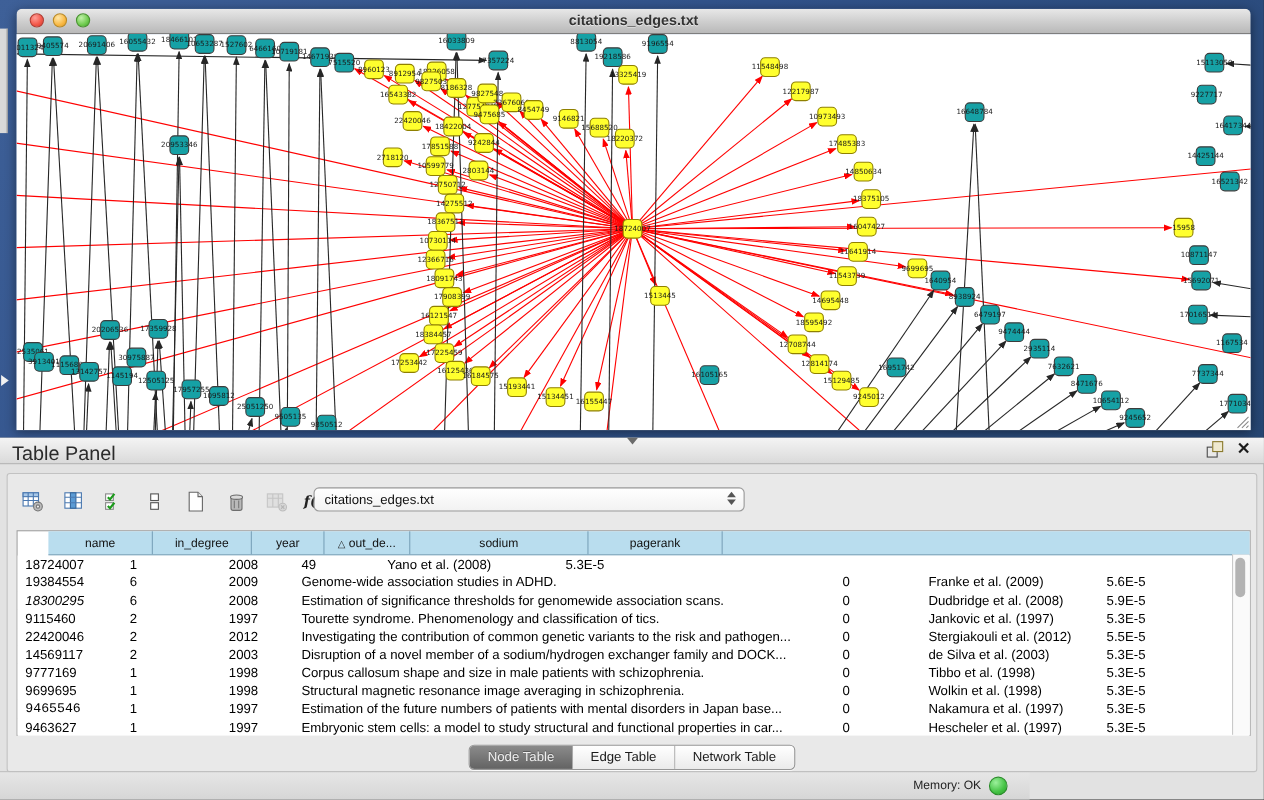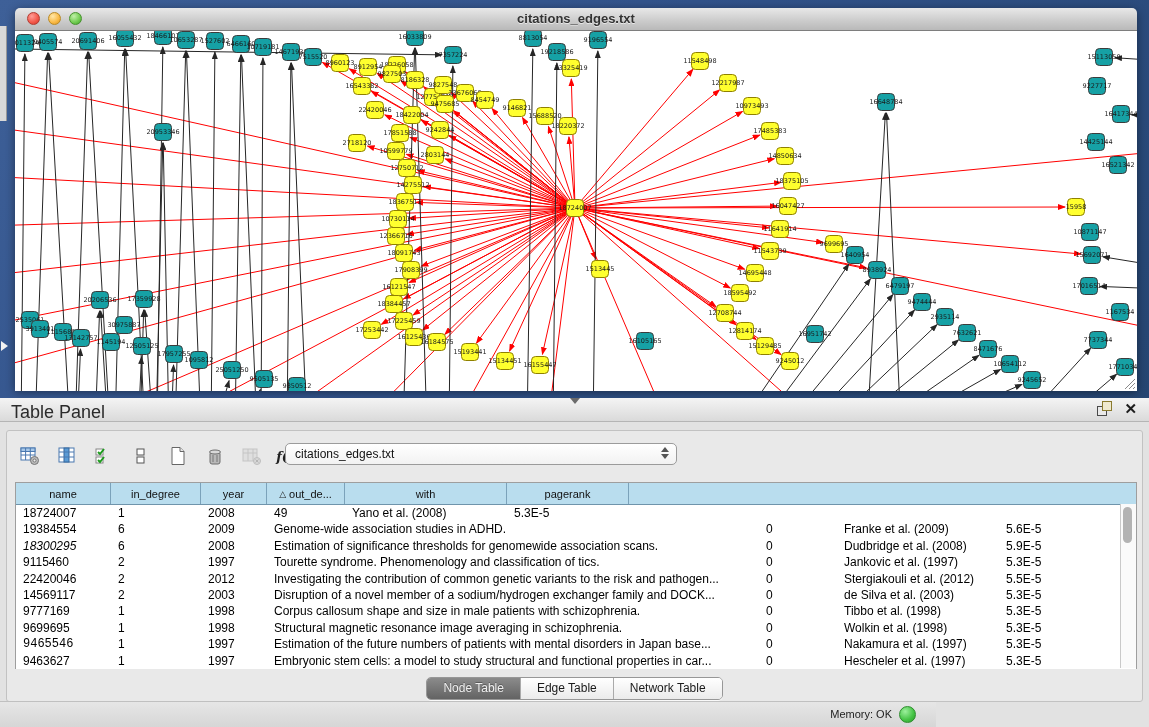--- a/index.html
+++ b/index.html
@@ -48,21 +48,21 @@
   .combo{position:absolute;left:278px;top:12px;width:392px;height:22px;box-sizing:border-box;
       background:linear-gradient(#ffffff,#f2f2f2);border:1px solid #9b9b9b;border-radius:5px;
       font-size:12px;color:#111;line-height:20px;padding-left:9px;}
   .combo .arrows{position:absolute;right:7px;top:3px;display:flex;flex-direction:column;gap:2px;}
   .combo .arrows i{display:block;width:0;height:0;border-left:4px solid transparent;border-right:4px solid transparent;}
   .combo .arrows .up{border-bottom:5px solid #555;}
   .combo .arrows .dn{border-top:5px solid #555;}
   
   .tablebox{position:absolute;left:8px;top:51px;width:1122px;height:187px;box-sizing:border-box;
       background:#fff;border:1px solid #9e9e9e;}
-  .thead{display:flex;height:21px;background:#b9ddee;border-bottom:1px solid #6f94ab;}
+  .thead{display:flex;height:21px;background:#b9ddee;border-bottom:1px solid #6f94ab;margin-left:28px;}
   .th{box-sizing:border-box;border-right:1px solid #7ba2ba;font-size:11px;color:#111;
       display:flex;align-items:center;justify-content:center;gap:3px;overflow:hidden;white-space:nowrap;}
   .th .sort{font-size:9px;color:#222;}
   .tbody .tr{display:flex;height:16.4px;background:#fff;}
   .td{box-sizing:border-box;font-size:12px;color:#000;line-height:16.4px;
       padding-left:7px;overflow:hidden;white-space:nowrap;}
   .vscroll{position:absolute;right:0;top:21px;bottom:0;width:15px;background:#fafafa;border-left:1px solid #c9c9c9;}
   .vthumb{position:absolute;left:2px;top:3px;width:9px;height:36px;border-radius:5px;background:#b3b3b3;}
   
   .tabsrow{position:absolute;left:0;right:0;top:246px;display:flex;justify-content:center;}
@@ -557,21 +557,21 @@
               <span>in_degree</span>
             </div>
             <div class="th" style="width: 66px;">
               <span>year</span>
             </div>
             <div class="th" style="width: 78px;">
               <span class="sort">△</span>
               <span>out_de...</span>
             </div>
             <div class="th" style="width: 162px;">
-              <span>with</span>
+              <span>sodium</span>
             </div>
             <div class="th" style="width: 122px;">
               <span>pagerank</span>
             </div>
           </div>
         <div class="tbody" id="tbody">
             <div class="tr">
               <div class="td" style="width: 95px;">18724007</div>
               <div class="td" style="width: 90px;">1</div>
               <div class="td" style="width: 66px;">2008</div>

